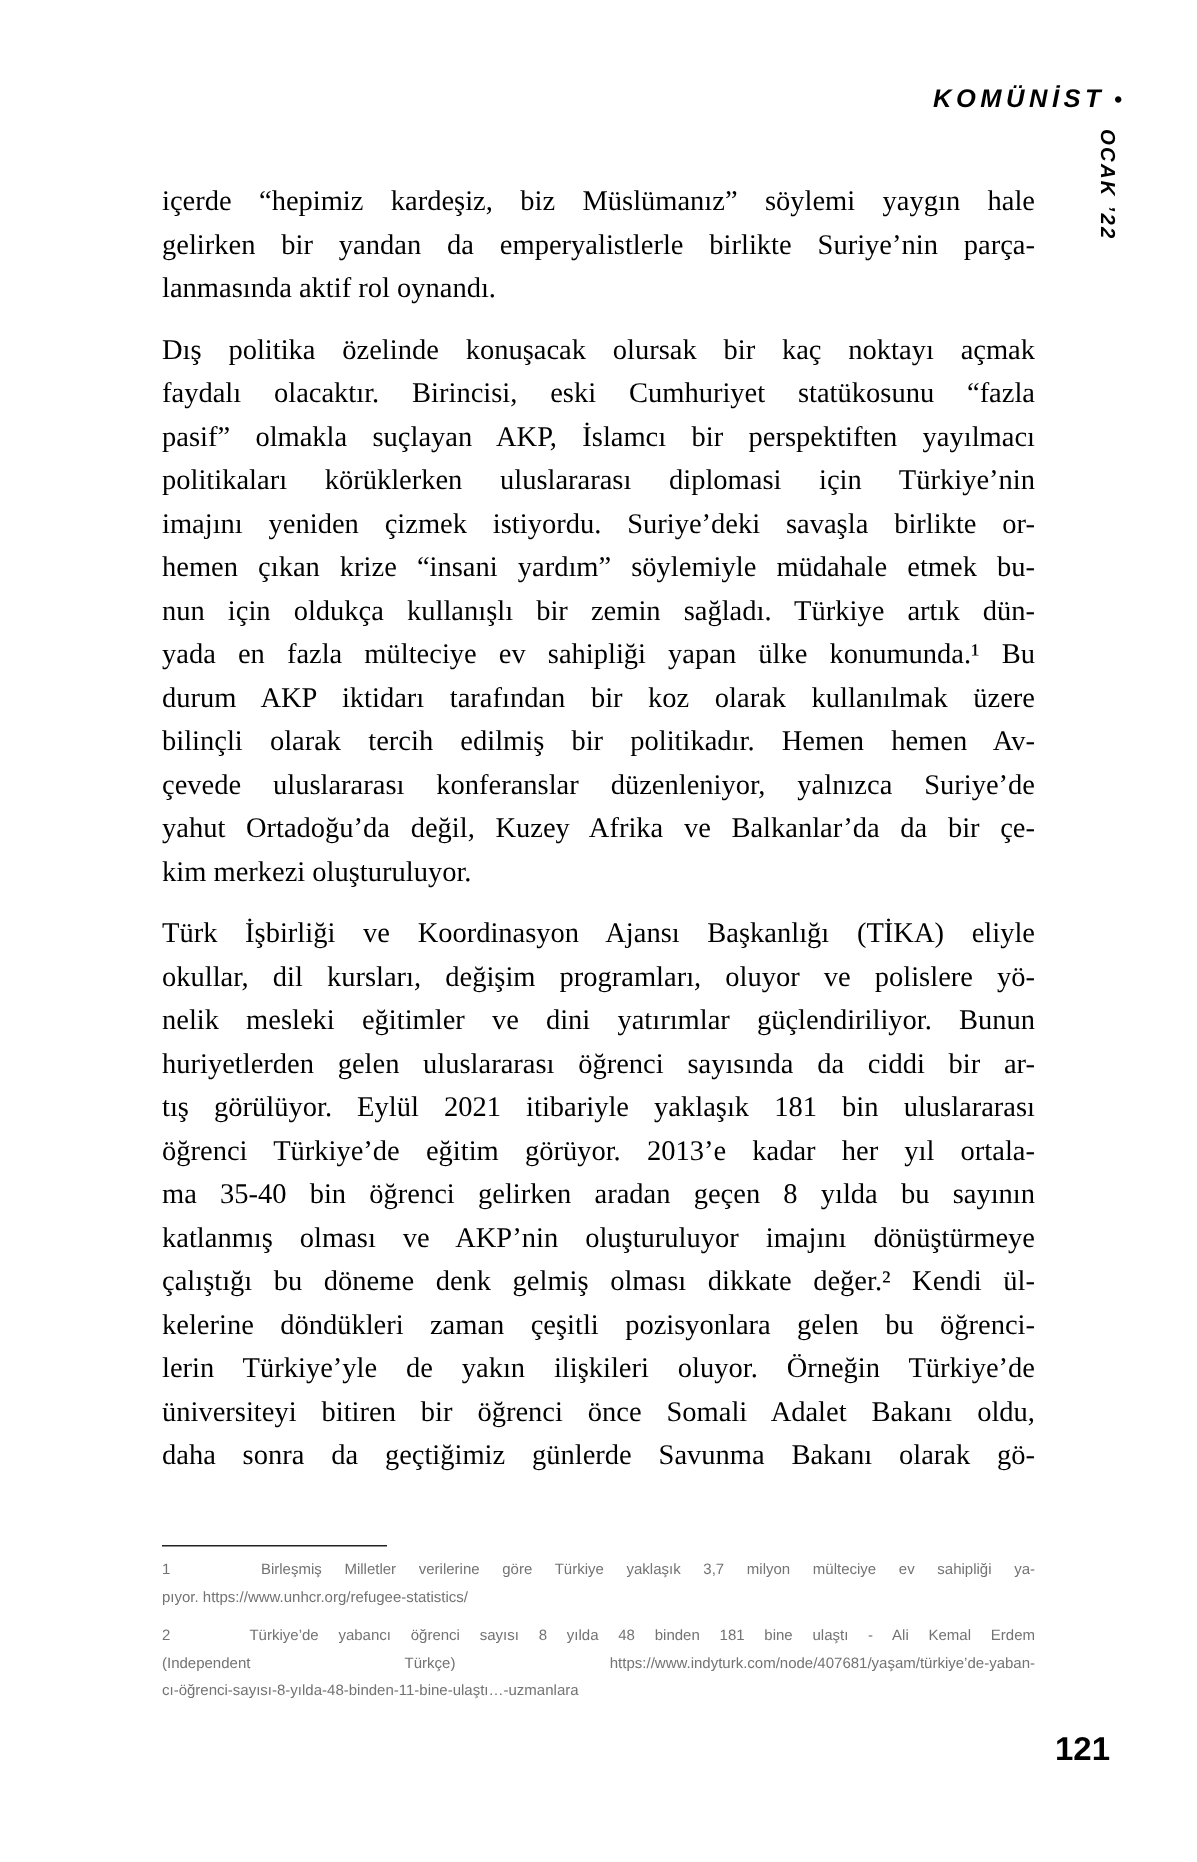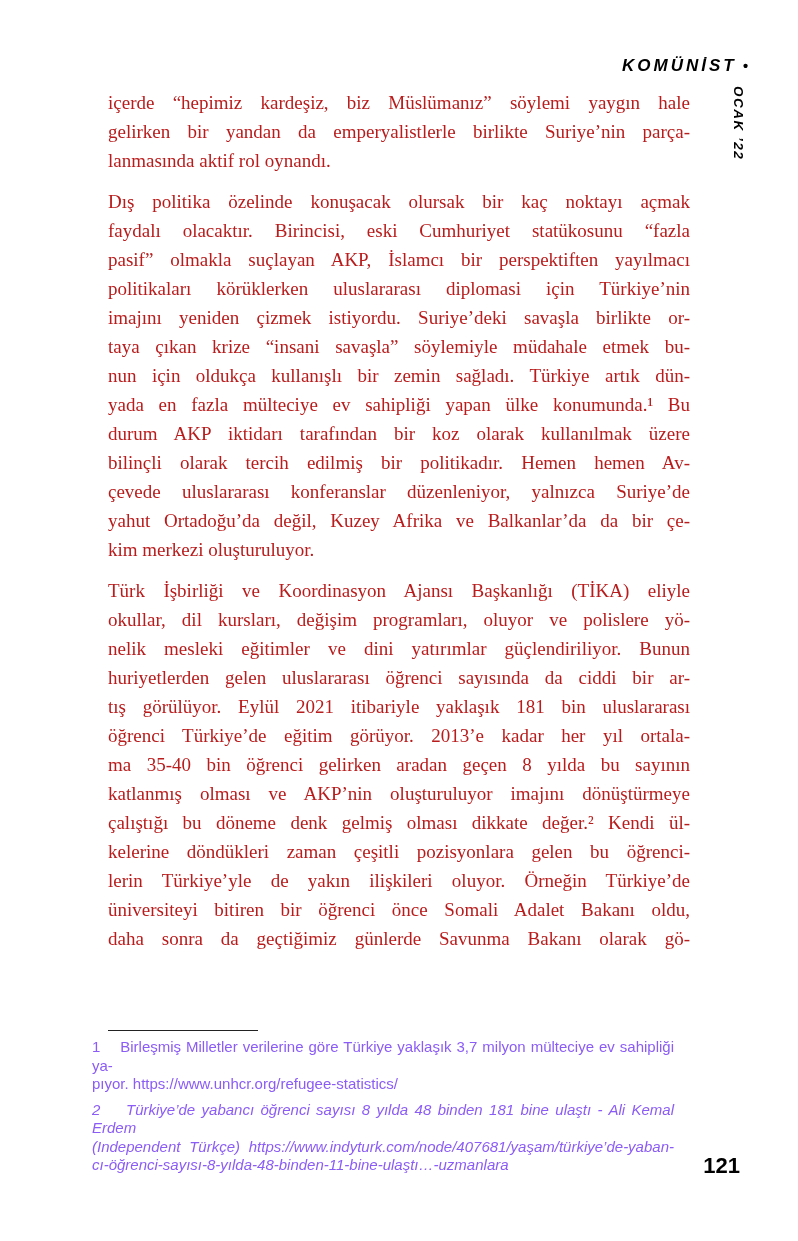--- a/index.html
+++ b/index.html
@@ -39,52 +39,52 @@
     writing-mode: vertical-rl;
     font-family: "Liberation Sans", sans-serif;
     font-weight: bold;
     font-style: italic;
     font-size: 13.5px;
     letter-spacing: 1.5px;
     color: #000;
   }
   .body-text {
     position: absolute;
-    left: 108px; top: 88px;
+    left: 108px; top: 120px;
     width: 582px;
     font-size: 19px;
     line-height: 29px;
-    color: #b91c1c;
+    color: #000000;
   }
   .para { margin: 0 0 12px 0; }
   .para:last-child { margin-bottom: 0; }
   .line {
     text-align: justify;
     text-align-last: justify;
   }
   .line.last {
     text-align-last: left;
   }
   .footnote-separator {
     position: absolute;
     left: 108px; top: 1030px;
     width: 150px;
     border-top: 1.2px solid #222;
   }
   .footnotes {
     position: absolute;
-    left: 92px; top: 1038px;
+    left: 108px; top: 1038px;
     width: 582px;
     font-family: "Liberation Sans", sans-serif;
-    font-size: 15px;
+    font-size: 10px;
     line-height: 18.5px;
-    color: #8b5cf6;
+    color: #737373;
   }
   .footnote { margin: 0 0 7px 0; }
-  .footnote:last-child { margin-bottom: 0; font-style: italic; }
+  .footnote:last-child { margin-bottom: 0; }
   .page-number {
     position: absolute;
     right: 58px; top: 1153px;
     font-family: "Liberation Sans", sans-serif;
     font-weight: bold;
     font-size: 22px;
     color: #000;
     margin-left: 27px;
   }
 </style>
@@ -104,21 +104,21 @@
         <div class="line">içerde “hepimiz kardeşiz, biz Müslümanız” söylemi yaygın hale</div>
         <div class="line">gelirken bir yandan da emperyalistlerle birlikte Suriye’nin parça-</div>
         <div class="line last">lanmasında aktif rol oynandı.</div>
       </div>
       <div class="para">
         <div class="line">Dış politika özelinde konuşacak olursak bir kaç noktayı açmak</div>
         <div class="line">faydalı olacaktır. Birincisi, eski Cumhuriyet statükosunu “fazla</div>
         <div class="line">pasif” olmakla suçlayan AKP, İslamcı bir perspektiften yayılmacı</div>
         <div class="line">politikaları körüklerken uluslararası diplomasi için Türkiye’nin</div>
         <div class="line">imajını yeniden çizmek istiyordu. Suriye’deki savaşla birlikte or-</div>
-        <div class="line">taya çıkan krize “insani savaşla” söylemiyle müdahale etmek bu-</div>
+        <div class="line">hemen çıkan krize “insani yardım” söylemiyle müdahale etmek bu-</div>
         <div class="line">nun için oldukça kullanışlı bir zemin sağladı. Türkiye artık dün-</div>
         <div class="line">yada en fazla mülteciye ev sahipliği yapan ülke konumunda.¹ Bu</div>
         <div class="line">durum AKP iktidarı tarafından bir koz olarak kullanılmak üzere</div>
         <div class="line">bilinçli olarak tercih edilmiş bir politikadır. Hemen hemen Av-</div>
         <div class="line">çevede uluslararası konferanslar düzenleniyor, yalnızca Suriye’de</div>
         <div class="line">yahut Ortadoğu’da değil, Kuzey Afrika ve Balkanlar’da da bir çe-</div>
         <div class="line last">kim merkezi oluşturuluyor.</div>
       </div>
       <div class="para">
         <div class="line">Türk İşbirliği ve Koordinasyon Ajansı Başkanlığı (TİKA) eliyle</div>

